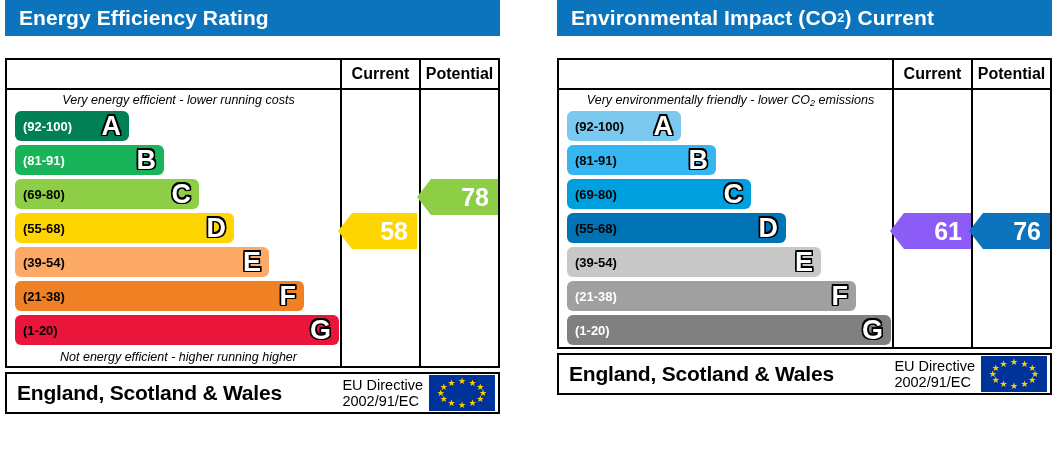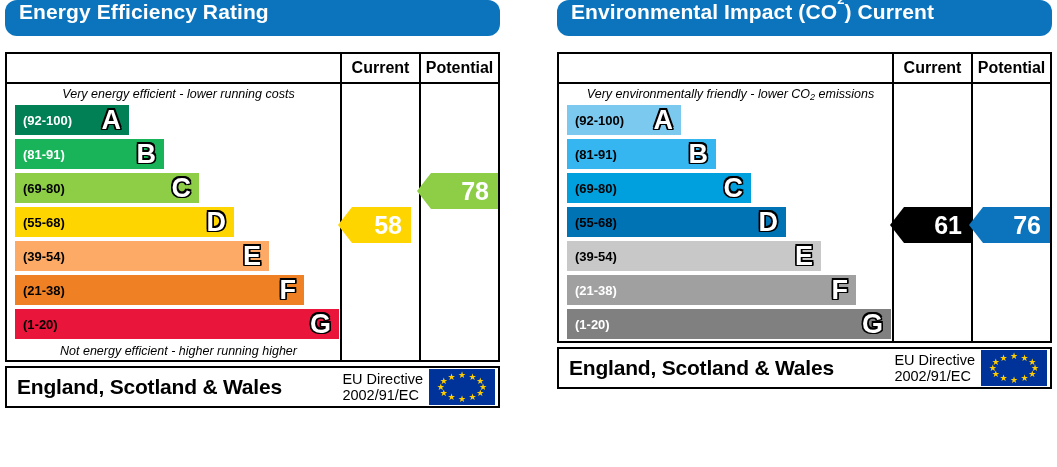--- a/index.html
+++ b/index.html
@@ -11,29 +11,29 @@
   }
   .page{position:relative;width:1057px;height:467px;}
 
   .chart{position:absolute;top:0;width:495px;height:467px;}
   .chart.left{left:5px;}
   .chart.right{left:557px;}
 
   
   .banner{
     height:36px;background:#0b74bd;color:#fff;
-    display:flex;
+    display:flex;align-items:center;
     padding-left:14px;box-sizing:border-box;
-    font-size:21px;font-weight:bold;letter-spacing:.1px;border-radius:12px;
+    font-size:21px;font-weight:bold;letter-spacing:.1px;
   }
   .banner sub{font-size:13px;vertical-align:-.22em;line-height:0;}
 
   
   .tbl{
-    margin-top:16px;
+    margin-top:22px;
     border:2px solid #000;
     box-sizing:border-box;
     width:495px;
     background:#fff;
   }
   .hdr{display:flex;height:30px;border-bottom:2px solid #000;box-sizing:border-box;}
   .hdr .spacer{flex:1;}
   .hdr .cell{
     width:79px;border-left:2px solid #000;box-sizing:border-box;
     display:flex;align-items:center;justify-content:center;
@@ -53,21 +53,21 @@
     padding:3px 0 3px 10px;height:19px;box-sizing:border-box;
     white-space:nowrap;
   }
   .note sub{font-size:9px;vertical-align:-.25em;line-height:0;}
 
   .rows{position:relative;}
   .row{height:34px;position:relative;}
   .bar{
     position:absolute;left:8px;top:2px;height:30px;
     box-sizing:border-box;
-    display:flex;align-items:center;
+    display:flex;align-items:center;border-radius:6px;
   }
   .bar .rng{
     font-size:13px;font-weight:bold;padding-left:8px;white-space:nowrap;
   }
   .bar .ltr{
     position:absolute;right:8px;top:50%;transform:translateY(-50%);
     font-size:27px;font-weight:bold;line-height:1;
     color:#fff;
     text-shadow:
       -1.4px -1.4px 0 #000, 1.4px -1.4px 0 #000,
@@ -172,21 +172,21 @@
                 <span class="rng" style="color:#000000;">(1-20)</span>
                 <span class="ltr">G</span>
               </div>
             </div>
           </div>
 
           <div class="note">Not energy efficient - higher running higher</div>
         </div>
 
         <div class="ind-col">
-          <div class="arrow" style="background:#ffd500;left:-4px;right:8px;top:123px;">
+          <div class="arrow" style="background:#ffd500;left:-4px;right:2px;top:123px;">
             <span>58</span>
           </div>
         </div>
 
         <div class="ind-col">
           <div class="arrow" style="background:#8dce46;left:-4px;right:0;top:89px;">
             <span>78</span>
           </div>
         </div>
       </div>
@@ -274,21 +274,21 @@
               <div class="bar" style="width:324px;background:#808080;">
                 <span class="rng" style="color:#ffffff;">(1-20)</span>
                 <span class="ltr">G</span>
               </div>
             </div>
           </div>
 
         </div>
 
         <div class="ind-col">
-          <div class="arrow" style="background:#000000;left:-4px;right:0;top:123px;">
+          <div class="arrow" style="background:#8b5cf6;left:-4px;right:0;top:123px;">
             <span>61</span>
           </div>
         </div>
 
         <div class="ind-col">
           <div class="arrow" style="background:#0b74bd;left:-4px;right:0;top:123px;">
             <span>76</span>
           </div>
         </div>
       </div>

